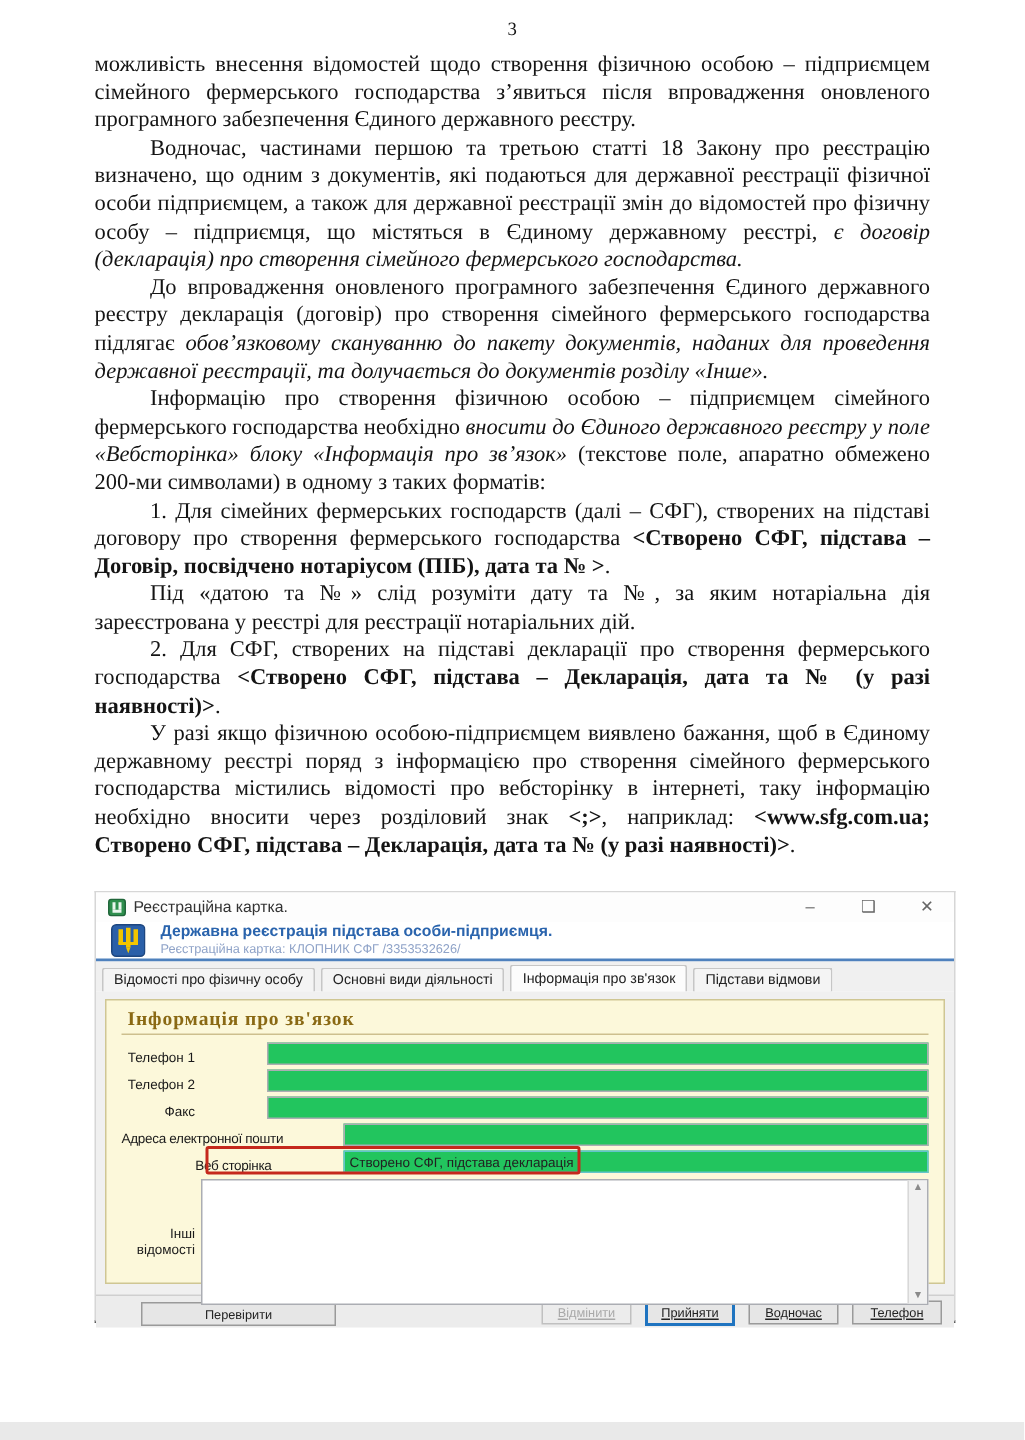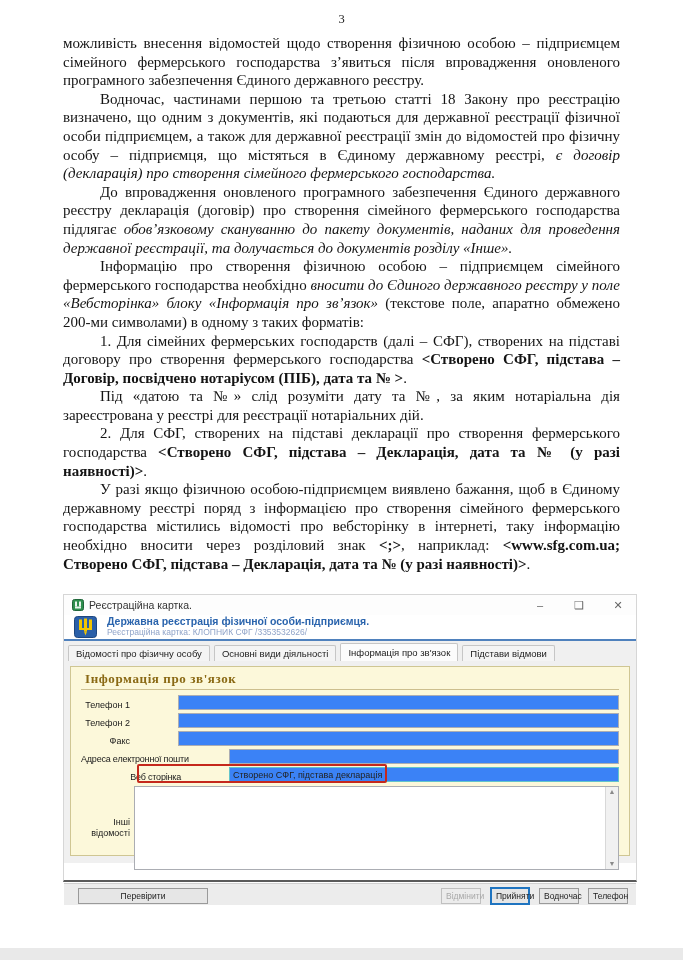--- a/index.html
+++ b/index.html
@@ -37,40 +37,40 @@
   .panel{background:#fcf8da;border:1px solid #cfc693;height:100%;box-sizing:border-box;
          padding:4px 10px 6px 10px;position:relative;}
   .ptitle{font-family:"Liberation Serif",serif;font-weight:bold;font-size:13px;color:#8a6914;
           letter-spacing:.6px;border-bottom:1px solid #cdbf8e;padding:0 0 2px 4px;}
 
   .frows{margin-top:5px;}
   .frow{display:flex;align-items:flex-end;margin-top:3px;height:15px;position:relative;gap:44px;}
   .flabel{font-size:9px;color:#1a1a1a;text-align:right;padding-right:4px;white-space:nowrap;box-sizing:border-box;}
   .frow.narrow .flabel{width:53px;}
   .frow.wide .flabel{width:104px;letter-spacing:-.2px;}
-  .finput{flex:1;height:13px;border:1px solid #abadb3;background:#3b82f6;font-size:9px;
+  .finput{flex:1;height:13px;border:1px solid #abadb3;background:#22c55e;font-size:9px;
           padding:0 3px;font-family:"Liberation Sans",sans-serif;color:#222;min-width:0;}
   .frow.hl .finput{border:1px solid #63c4cb;}
   .redbox{position:absolute;left:56px;top:-3px;width:250px;height:19px;border:2px solid #c5281c;
           border-radius:2px;pointer-events:none;z-index:2;box-sizing:border-box;}
 
   .tarow{display:flex;align-items:center;margin-top:4px;}
   .talabel{width:53px;text-align:right;font-size:9px;color:#1a1a1a;padding-right:4px;line-height:1.25;box-sizing:border-box;}
   .ta{flex:1;height:82px;border:1px solid #abadb3;background:#fff;position:relative;}
   .sb{position:absolute;right:0;top:0;bottom:0;width:12px;background:#f1f1f1;border-left:1px solid #d8d8d8;
       display:flex;flex-direction:column;justify-content:space-between;align-items:center;padding:1px 0;}
   .sbgl{font-size:7px;color:#8a8a8a;line-height:8px;}
 
   .footer{height:22px;background:#ececec;border-top:1px solid #cfcfcf;display:flex;align-items:center;
-          padding:0 8px 0 14px;box-sizing:border-box;margin-top:20px;}
+          padding:0 8px 0 30px;box-sizing:border-box;}
   .spacer{flex:1;}
   .btn{font-size:8.5px;height:16px;background:#e6e6e6;border:1px solid #9a9a9a;color:#222;
        padding:0 4px;font-family:"Liberation Sans",sans-serif;box-sizing:border-box;}
   .btn.left{width:130px;}
-  .btn.right{width:40px;margin-left:9px;}
+  .btn.right{width:60px;margin-left:9px;text-decoration:underline;}
   .btn.primary{border:2px solid #1f74c0;height:18px;}
   .btn:disabled{color:#a9a9a9;border-color:#c0c0c0;background:#ececec;}
 
   .bottom-band{position:absolute;left:0;right:0;bottom:0;height:12px;background:#e9e9e9;}
 </style>
 </head>
 <body>
 
 <div class="page">
 
@@ -108,21 +108,21 @@
     <div class="appheader">
       <svg width="23" height="22" viewBox="0 0 23 22">
         <rect x="0.5" y="0.5" width="22" height="21" rx="3" fill="#2a5fa8" stroke="#1d467f"></rect>
         <rect x="5" y="3.5" width="3" height="10" fill="#f2c500"></rect>
         <rect x="10" y="2.5" width="3" height="13" fill="#f2c500"></rect>
         <rect x="15" y="3.5" width="3" height="10" fill="#f2c500"></rect>
         <rect x="5" y="12" width="13" height="2" fill="#f2c500"></rect>
         <path d="M10 15.5 L11.5 19.5 L13 15.5 Z" fill="#f2c500"></path>
       </svg>
       <span class="htexts">
-        <div class="htitle">Державна реєстрація фізичної особи-підприємця.</div>
+        <div class="htitle">Державна реєстрація підстава особи-підприємця.</div>
         <div class="hsub">Реєстраційна картка: КЛОПНИК СФГ /3353532626/</div>
       </span>
     </div>
 
     <div class="tabbar">
         <div class="tab">Відомості про фізичну особу</div>
         <div class="tab">Основні види діяльності</div>
         <div class="tab active">Інформація про зв'язок</div>
         <div class="tab">Підстави відмови</div>
       </div>

